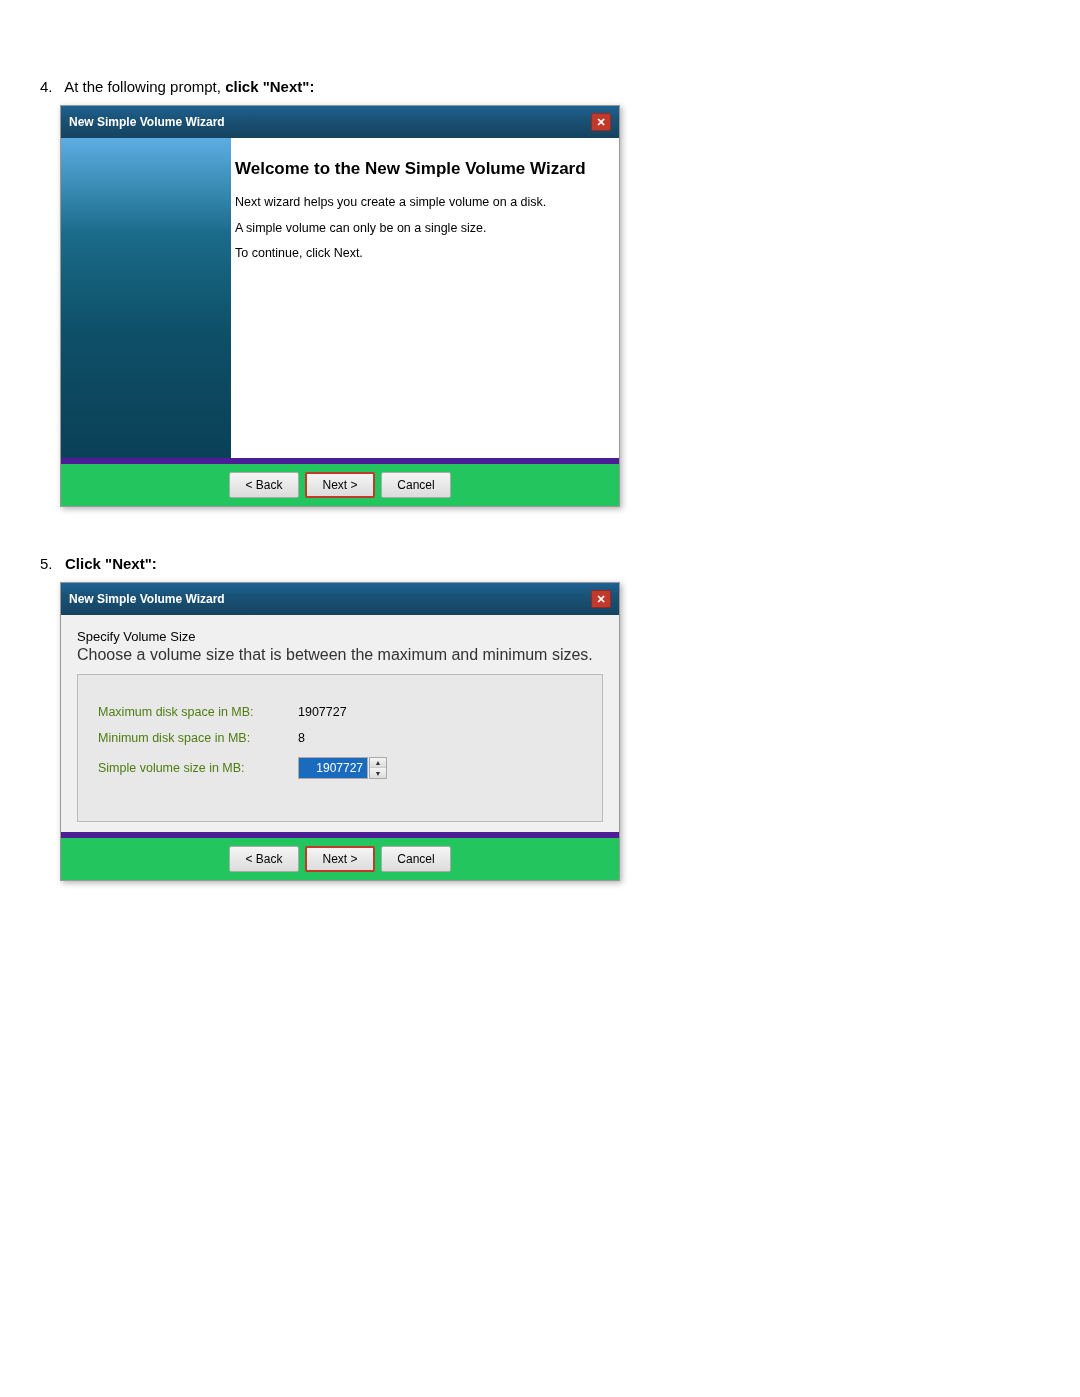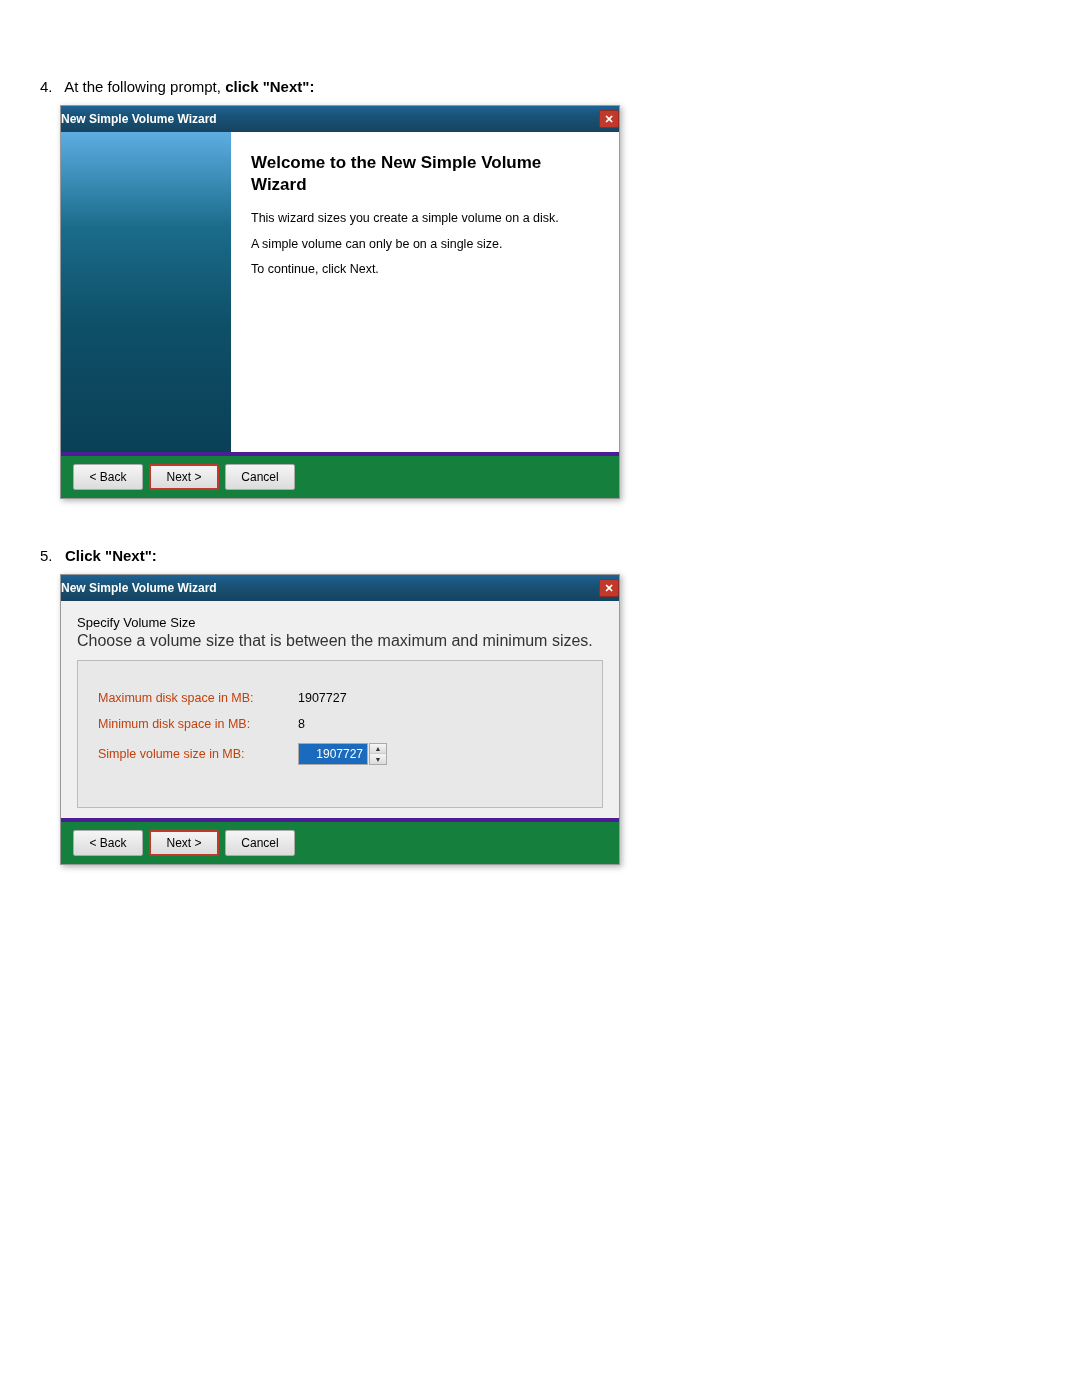--- a/index.html
+++ b/index.html
@@ -35,25 +35,25 @@
       width: 560px;
       box-shadow: 2px 2px 6px rgba(0,0,0,0.3);
       margin-left: 20px;
     }
 
     .dialog-titlebar {
       background: linear-gradient(to bottom, #1e6294 0%, #1a5276 40%, #154360 100%);
       color: #fff;
       font-size: 12px;
       font-weight: bold;
-      padding: 4px 0;
+      padding: 4px 8px;
       display: flex;
       justify-content: space-between;
       align-items: center;
-      height: 26px;
+      height: 32px;
       text-align: right;
     }
 
     .dialog-titlebar-title {
       font-size: 12px;
     }
 
     .dialog-close-btn {
       background: #c0392b;
       color: #fff;
@@ -77,45 +77,45 @@
 
     .dialog1-sidebar {
       width: 170px;
       background: linear-gradient(to bottom, #5dade2 0%, #1a6b8a 30%, #0e5068 60%, #0a4057 100%);
       flex-shrink: 0;
       min-height: 320px;
     }
 
     .dialog1-content {
       flex: 1;
-      padding: 20px 20px 10px 20px;
+      padding: 20px 20px 10px 4px;
       background: #fff;
     }
 
     .dialog1-title {
       font-size: 17px;
       font-weight: bold;
       color: #000;
       margin-bottom: 14px;
       line-height: 1.3;
     }
 
     .dialog1-text {
       font-size: 12.5px;
       color: #000;
       margin-bottom: 8px;
       line-height: 1.4;
     }
 
     .dialog-footer {
-      background: #15803d;
-      border-top: 4px solid #4c1d95;
+      background: #22c55e;
+      border-top: 6px solid #4c1d95;
       padding: 8px 12px;
       display: flex;
-      justify-content: flex-start;
+      justify-content: center;
       gap: 6px;
       align-items: center;
     }
 
     .btn {
       background: linear-gradient(to bottom, #f5f5f5, #dcdcdc);
       border: 1px solid #aaa;
       padding: 4px 14px;
       font-size: 12px;
       cursor: pointer;
@@ -158,21 +158,21 @@
 
     .dialog2-row {
       display: flex;
       align-items: center;
       margin-bottom: 12px;
       font-size: 12.5px;
     }
 
     .dialog2-label {
       width: 200px;
-      color: #c2410c;
+      color: #4d7c0f;
     }
 
     .dialog2-value {
       color: #000;
       font-size: 12.5px;
     }
 
     .spinbox-container {
       display: flex;
       align-items: center;
@@ -229,21 +229,21 @@
     <div class="dialog-titlebar">
       <span class="dialog-titlebar-title">New Simple Volume Wizard</span>
       <div class="dialog-close-btn">
         <span>✕</span>
       </div>
     </div>
     <div class="dialog1-body">
       <div class="dialog1-sidebar"></div>
       <div class="dialog1-content">
         <div class="dialog1-title">Welcome to the New Simple Volume Wizard</div>
-        <p class="dialog1-text">This wizard sizes you create a simple volume on a disk.</p>
+        <p class="dialog1-text">Next wizard helps you create a simple volume on a disk.</p>
         <p class="dialog1-text">A simple volume can only be on a single size.</p>
         <p class="dialog1-text">To continue, click Next.</p>
       </div>
     </div>
     <div class="dialog-footer">
       <button class="btn">&lt; Back</button>
       <button class="btn btn-highlighted">Next &gt;</button>
       <button class="btn">Cancel</button>
     </div>
   </div>

